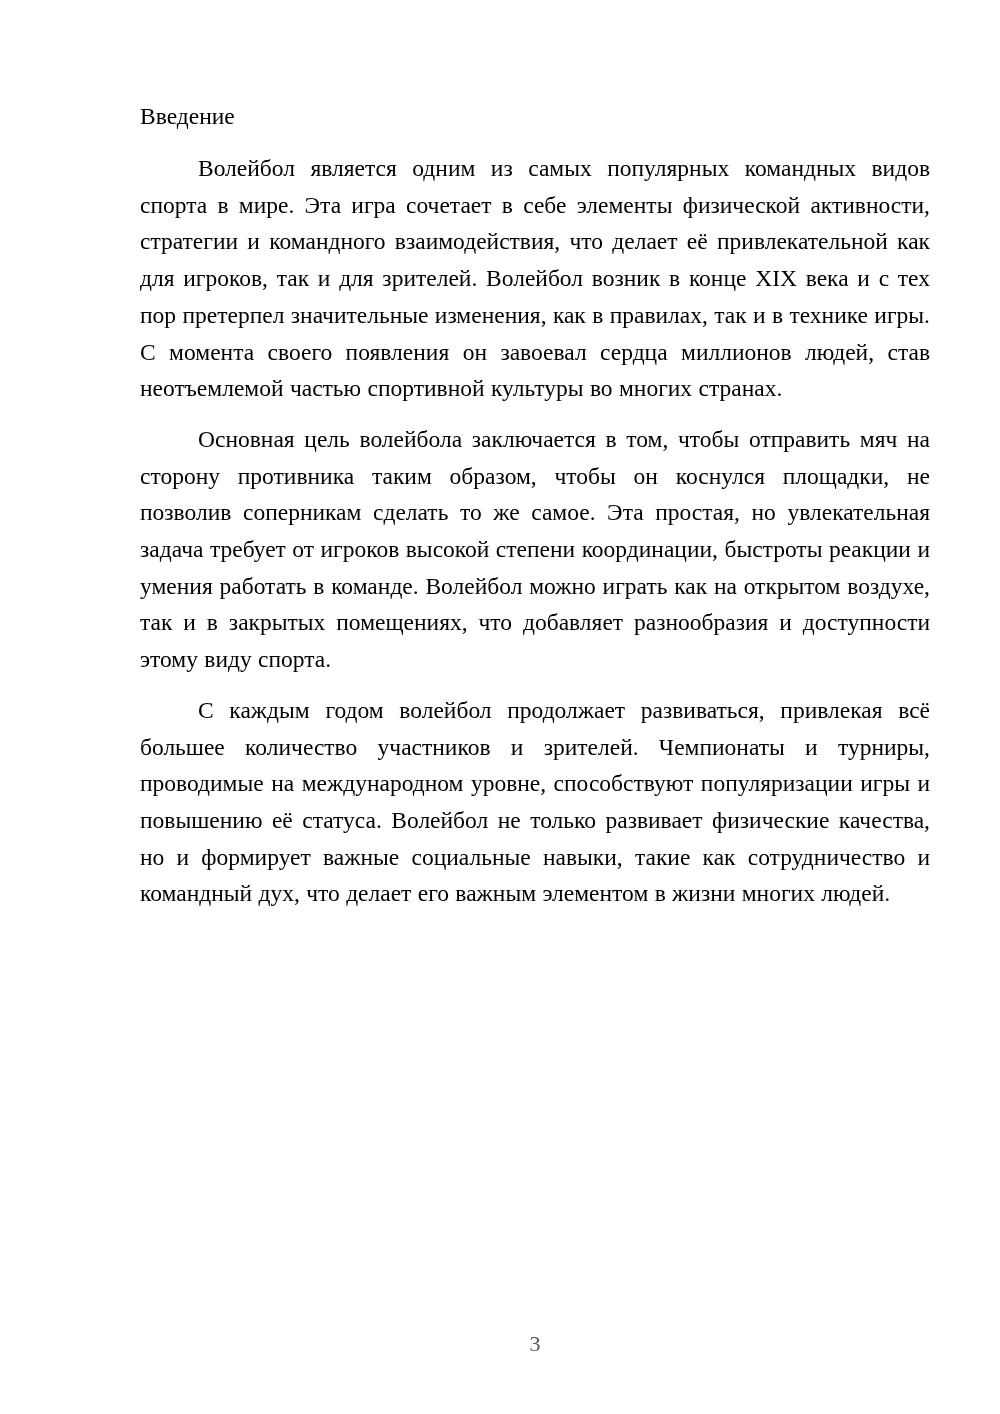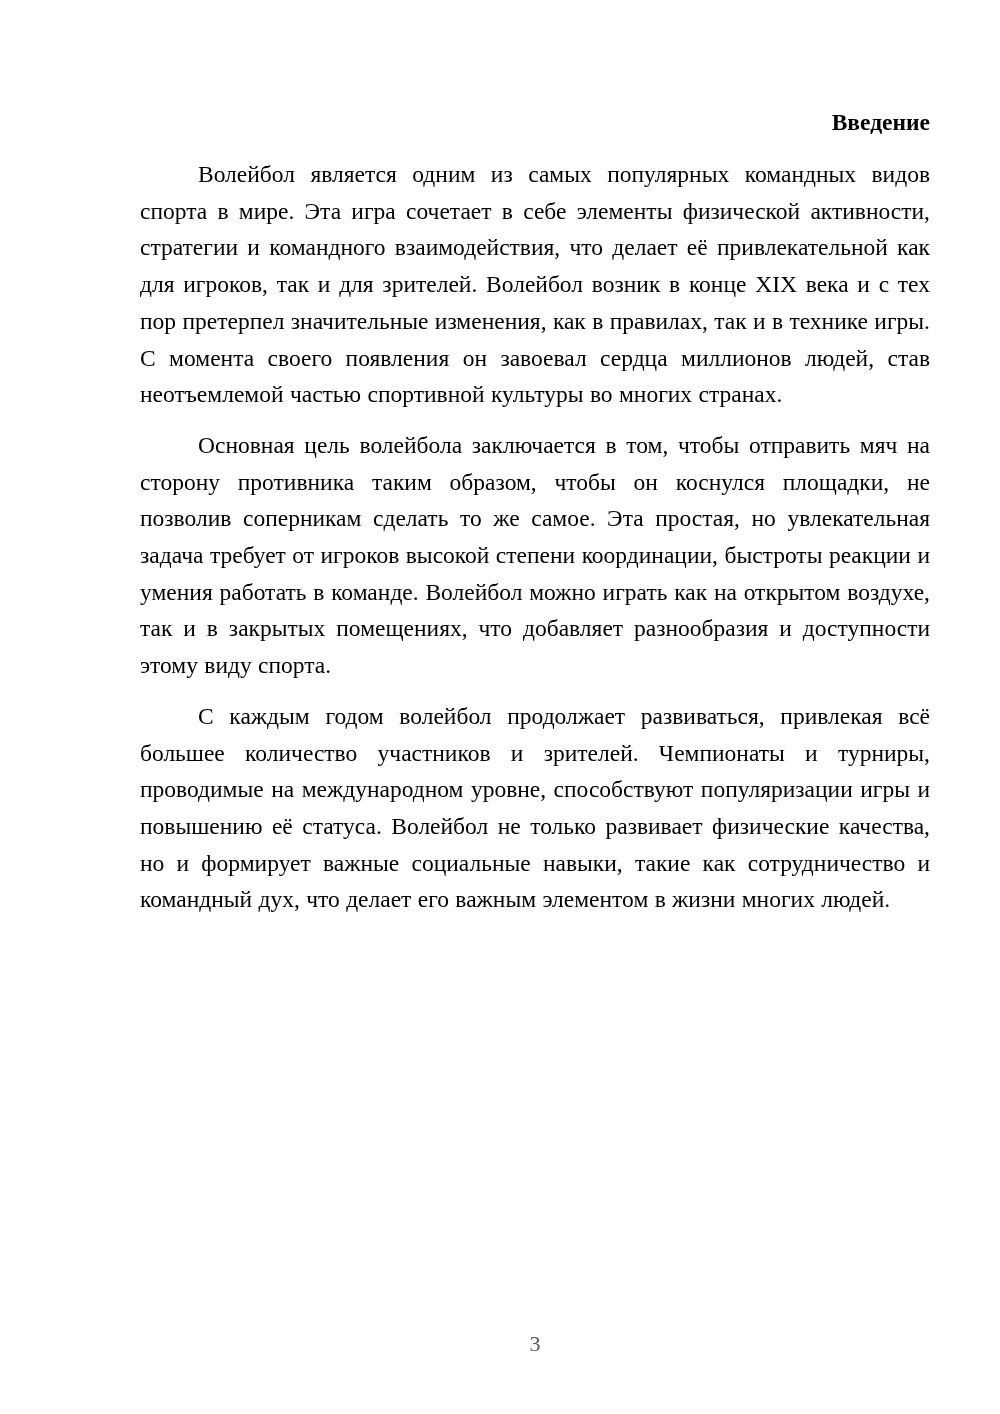--- a/index.html
+++ b/index.html
@@ -18,23 +18,23 @@
   .sheet {
     position: absolute;
     inset: 0;
     box-sizing: border-box;
     padding: 93px 70px 0 140px; 
     background: var(--background, #ffffff);
   }
   .doc-title {
     font-size: 23.5px;
     line-height: 30px;
-    font-weight: bold;
-    text-align: right;
-    margin: 14px 0 19px 0;
+    font-weight: normal;
+    text-align: left;
+    margin: 8px 0 19px 0;
   }
   .para {
     font-size: 23.5px;
     line-height: 36.7px;
     text-align: justify;
     text-indent: 58px;
     margin: 8px 0 14px 0;
     word-spacing: 0.5px;
   }
   .page-number {

